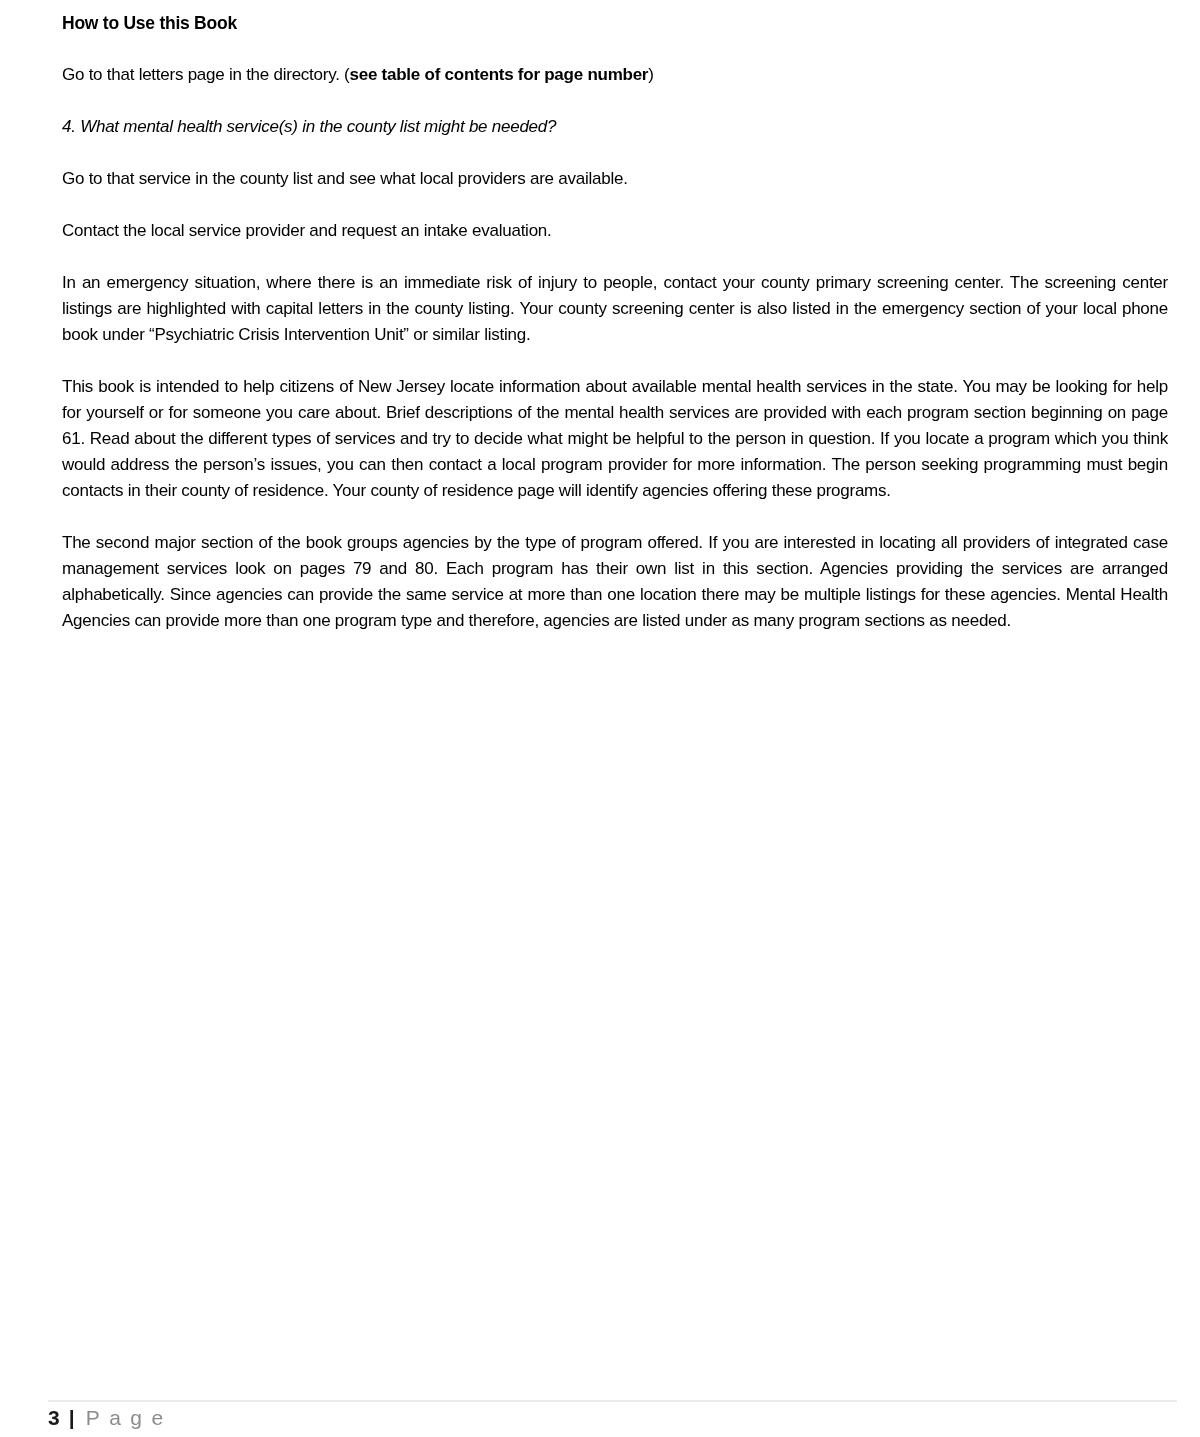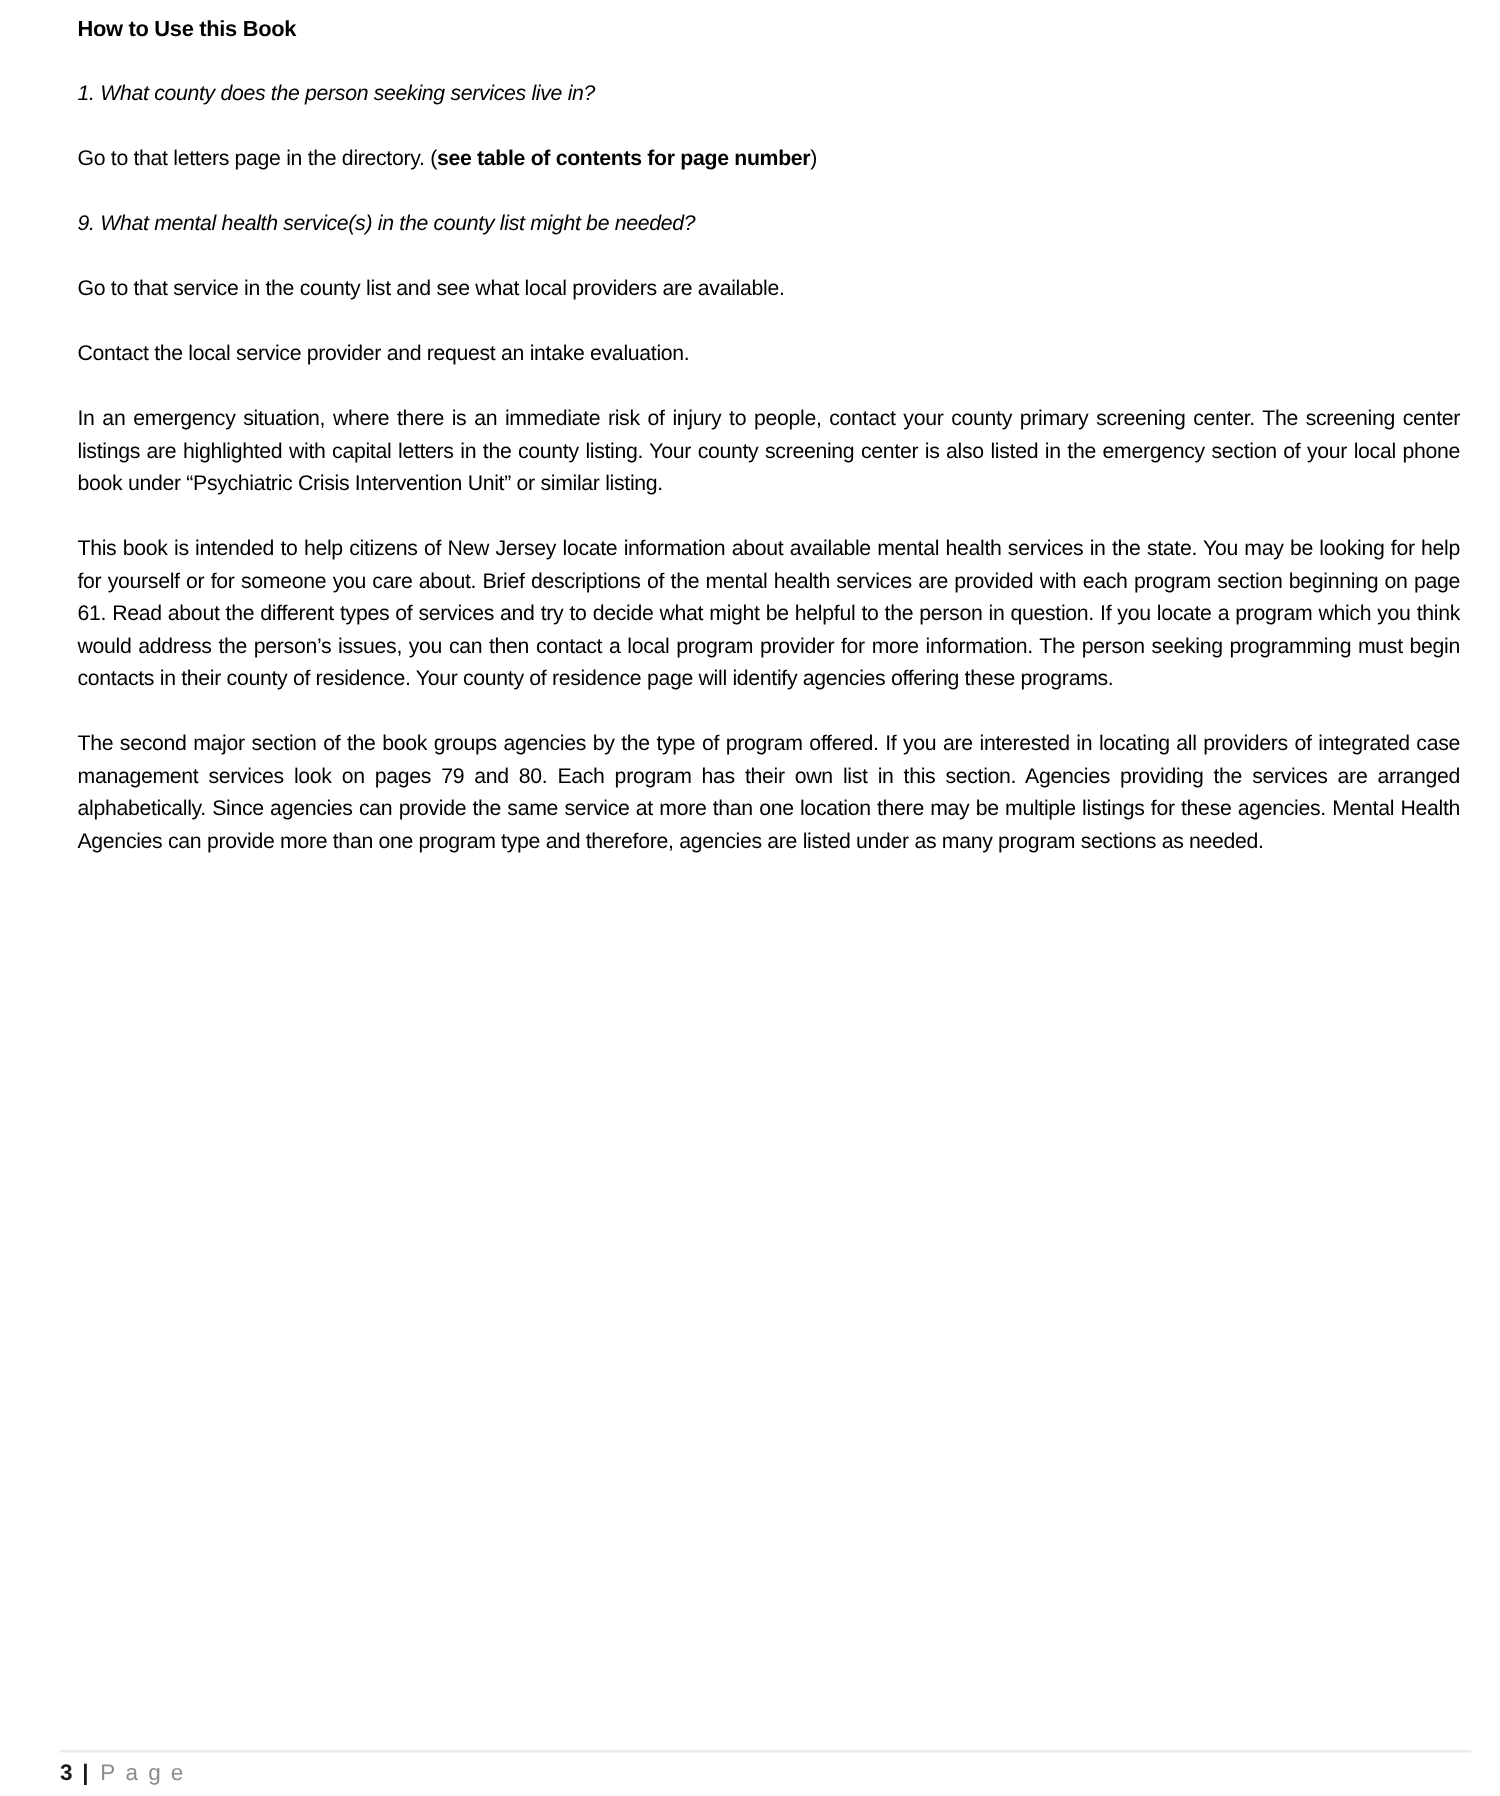--- a/index.html
+++ b/index.html
@@ -38,21 +38,21 @@
     left: 48px;
     right: 23px;
     bottom: 7px;
   }
   .footer-rule {
     height: 0;
     border-top: 2px solid #ebebeb;
     margin-bottom: 4px;
   }
   .footer-text {
-    font-size: 18px;
+    font-size: 21px;
     line-height: 24px;
     white-space: nowrap;
   }
   .footer-page-number {
     font-weight: bold;
     color: #1a1a1a;
     letter-spacing: 0.15em;
   }
   .footer-separator {
     font-weight: bold;
@@ -65,25 +65,24 @@
   }
 </style>
 </head>
 <body>
 
 <div class="page-content">
 
   <div class="heading">How to Use this Book</div>
 
 
-  <p class="para italic">1. What county does the person seeking services live in?</p>
 
   <p class="para"><span>Go to that letters page in the directory. (</span><span class="bold-italic">see table of contents for page number</span><span>)</span></p>
 
-  <p class="para italic">9. What mental health service(s) in the county list might be needed?</p>
+  <p class="para italic">4. What mental health service(s) in the county list might be needed?</p>
 
   <p class="para">Go to that service in the county list and see what local providers are available.</p>
 
   <p class="para">Contact the local service provider and request an intake evaluation.</p>
 
   <p class="para justify">In an emergency situation, where there is an immediate risk of injury to people, contact your county primary screening center. The screening center listings are highlighted with capital letters in the county listing. Your county screening center is also listed in the emergency section of your local phone book under “Psychiatric Crisis Intervention Unit” or similar listing.</p>
 
   <p class="para justify">This book is intended to help citizens of New Jersey locate information about available mental health services in the state. You may be looking for help for yourself or for someone you care about. Brief descriptions of the mental health services are provided with each program section beginning on page 61. Read about the different types of services and try to decide what might be helpful to the person in question. If you locate a program which you think would address the person’s issues, you can then contact a local program provider for more information. The person seeking programming must begin contacts in their county of residence. Your county of residence page will identify agencies offering these programs.</p>
 
   <p class="para justify">The second major section of the book groups agencies by the type of program offered. If you are interested in locating all providers of integrated case management services look on pages 79 and 80. Each program has their own list in this section. Agencies providing the services are arranged alphabetically. Since agencies can provide the same service at more than one location there may be multiple listings for these agencies. Mental Health Agencies can provide more than one program type and therefore, agencies are listed under as many program sections as needed.</p>

